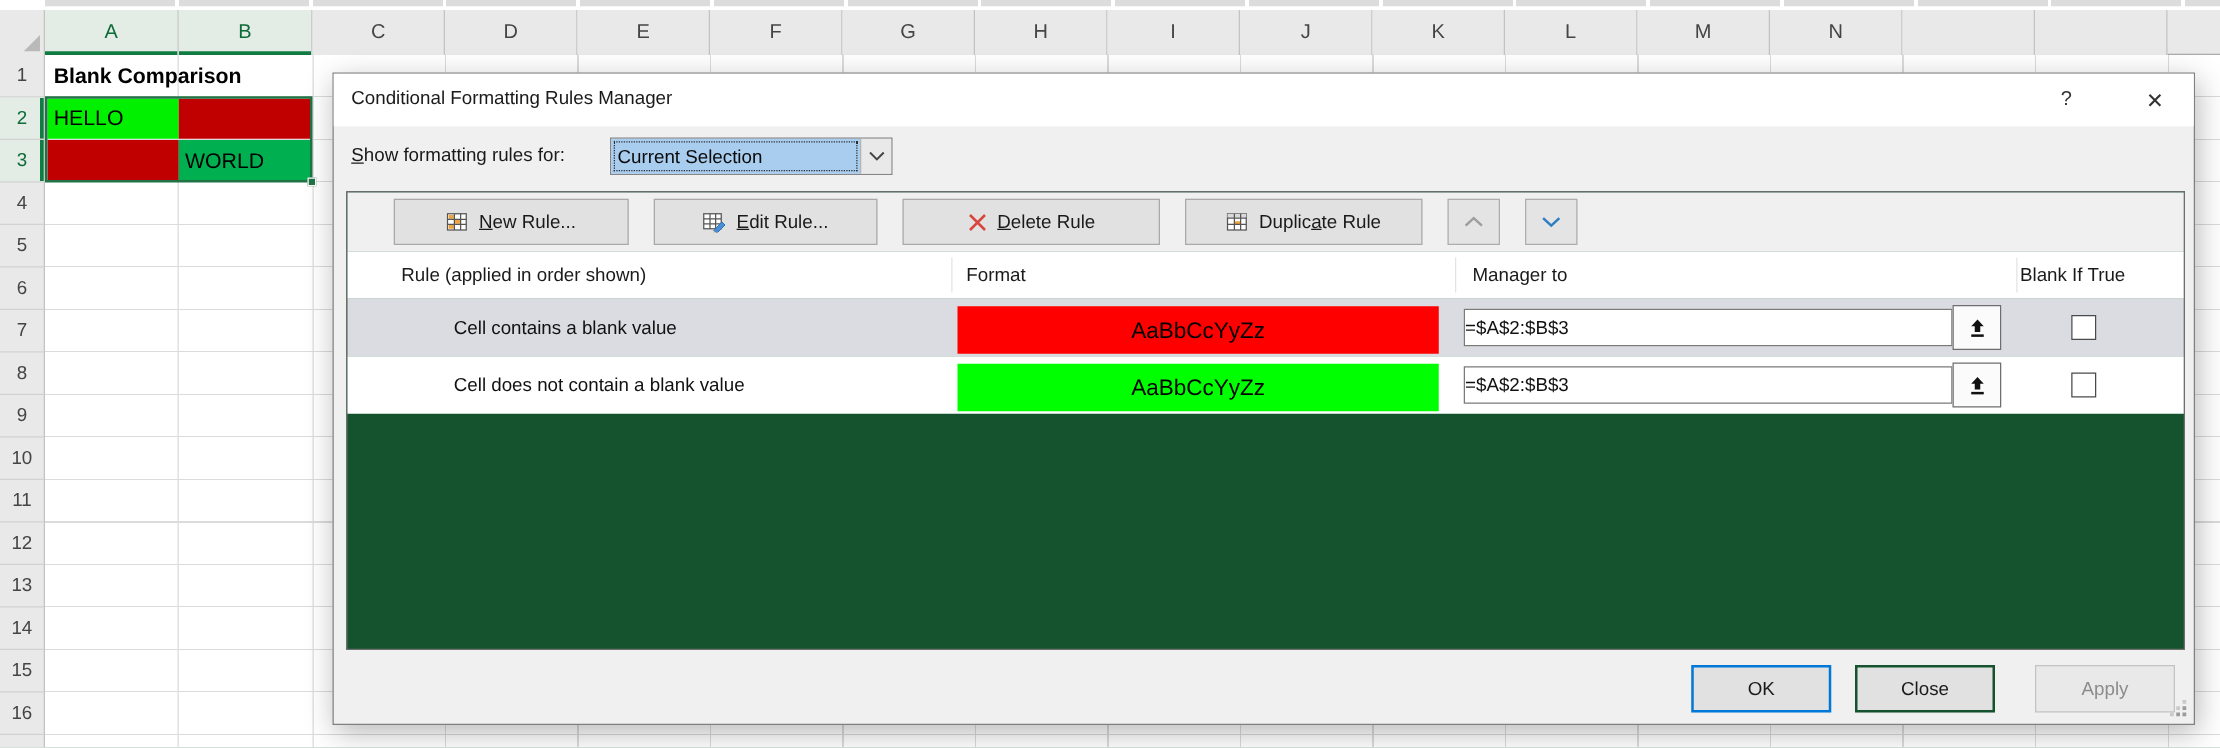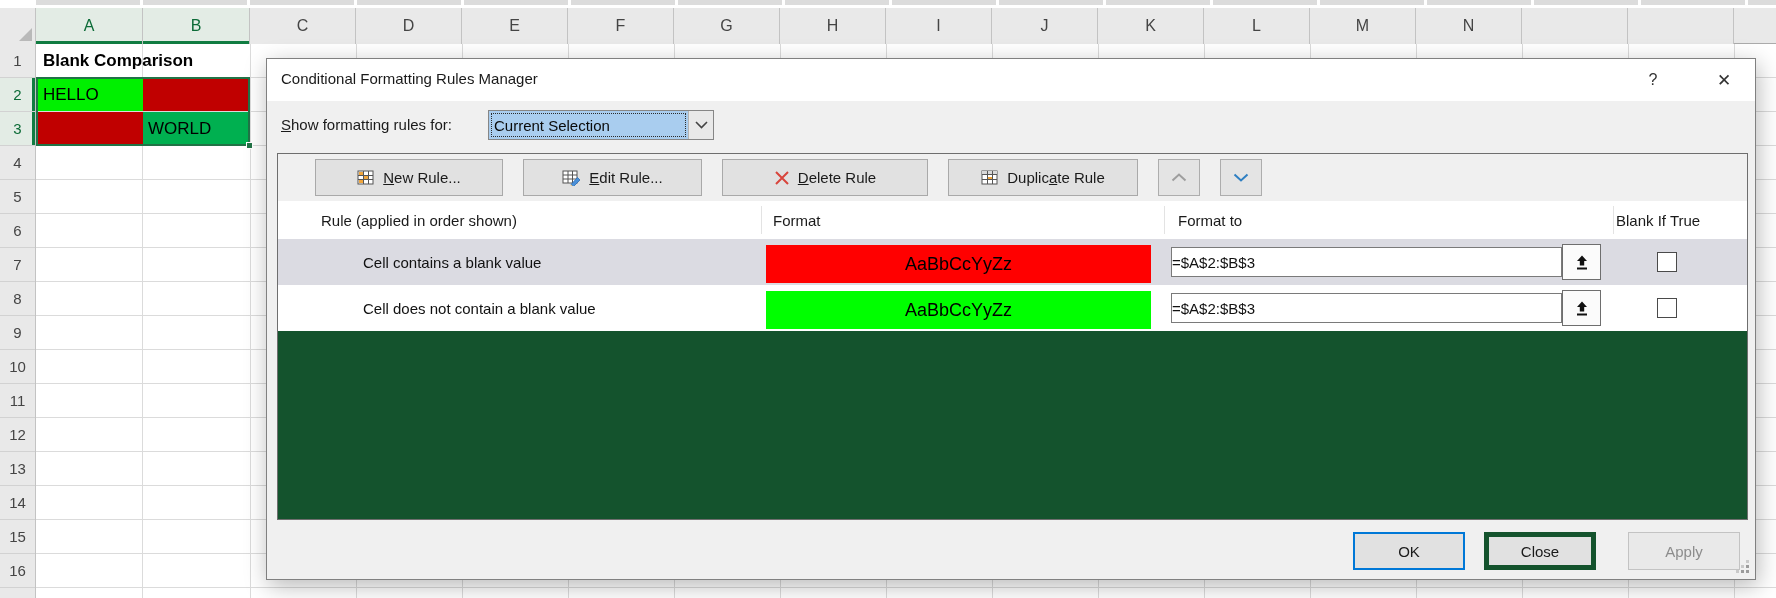--- a/index.html
+++ b/index.html
@@ -82,21 +82,21 @@
     align-items:center;justify-content:center;font-size:18px;color:#000}
   .applies-input{position:absolute;left:893px;top:8px;width:391px;height:30px;background:#fff;
     border:1px solid #7A7A7A;font-size:15px;color:#111;padding-left:0;
     font-family:"Liberation Sans",sans-serif}
   .picker-btn{position:absolute;left:1284px;top:5px;width:39px;height:36px;background:#FBFBFB;
     border:1px solid #6E6E6E;display:flex;align-items:center;justify-content:center}
   .stop-cb{position:absolute;left:1379px;top:13px;width:20px;height:20px;background:#fff;
     border:1px solid #4A4A4A}
 
   .foot-btn{top:473px;width:112px;height:38px;display:flex;align-items:center;justify-content:center;
-    font-size:15px;color:#1A1A1A;background:#E1E1E1;border:5px solid #14532d}
+    font-size:15px;color:#1A1A1A;background:#E1E1E1;border:2px solid #14532d}
   #ok-btn{left:1086px;border:2px solid #0078D7}
   #close2-btn{left:1217px}
   #apply-btn{left:1361px;background:#E9E9E9;border:1px solid #C3C3C3;color:#8C8C8C}
   #grip{right:6px;bottom:6px;width:3px;height:3px;background:#9B9B9B;
     box-shadow:-5px 0 #9B9B9B,-10px 0 #C9C9C9,0 -5px #9B9B9B,-5px -5px #C9C9C9,0 -10px #C9C9C9}
 </style>
 </head>
 <body>
 
 <div id="stage">
@@ -214,21 +214,21 @@
         <div class="arrow-btn">
           <svg width="16" height="9" viewBox="0 0 16 9">
               <path d="M1.5 1.5 L8 7.5 L14.5 1.5" fill="none" stroke="#2E7FC2" stroke-width="2"></path>
             </svg>
         </div>
       </div>
 
       <div id="listheader" class="abs">
         <div id="lh-rule" class="lh">Rule (applied in order shown)</div>
         <div id="lh-format" class="lh">Format</div>
-        <div id="lh-applies" class="lh">Format to</div>
+        <div id="lh-applies" class="lh">Manager to</div>
         <div id="lh-stop" class="lh">Blank If True</div>
         <div id="sep1" class="colsep"></div>
         <div id="sep2" class="colsep"></div>
         <div id="sep3" class="colsep"></div>
       </div>
 
       <div id="lrow1" class="lrow">
         <div class="rule-text">Cell contains a blank value</div>
         <div class="fmt-box" style="background: rgb(255, 0, 0);">AaBbCcYyZz</div>
         <input class="applies-input" value="=$A$2:$B$3" style="">

